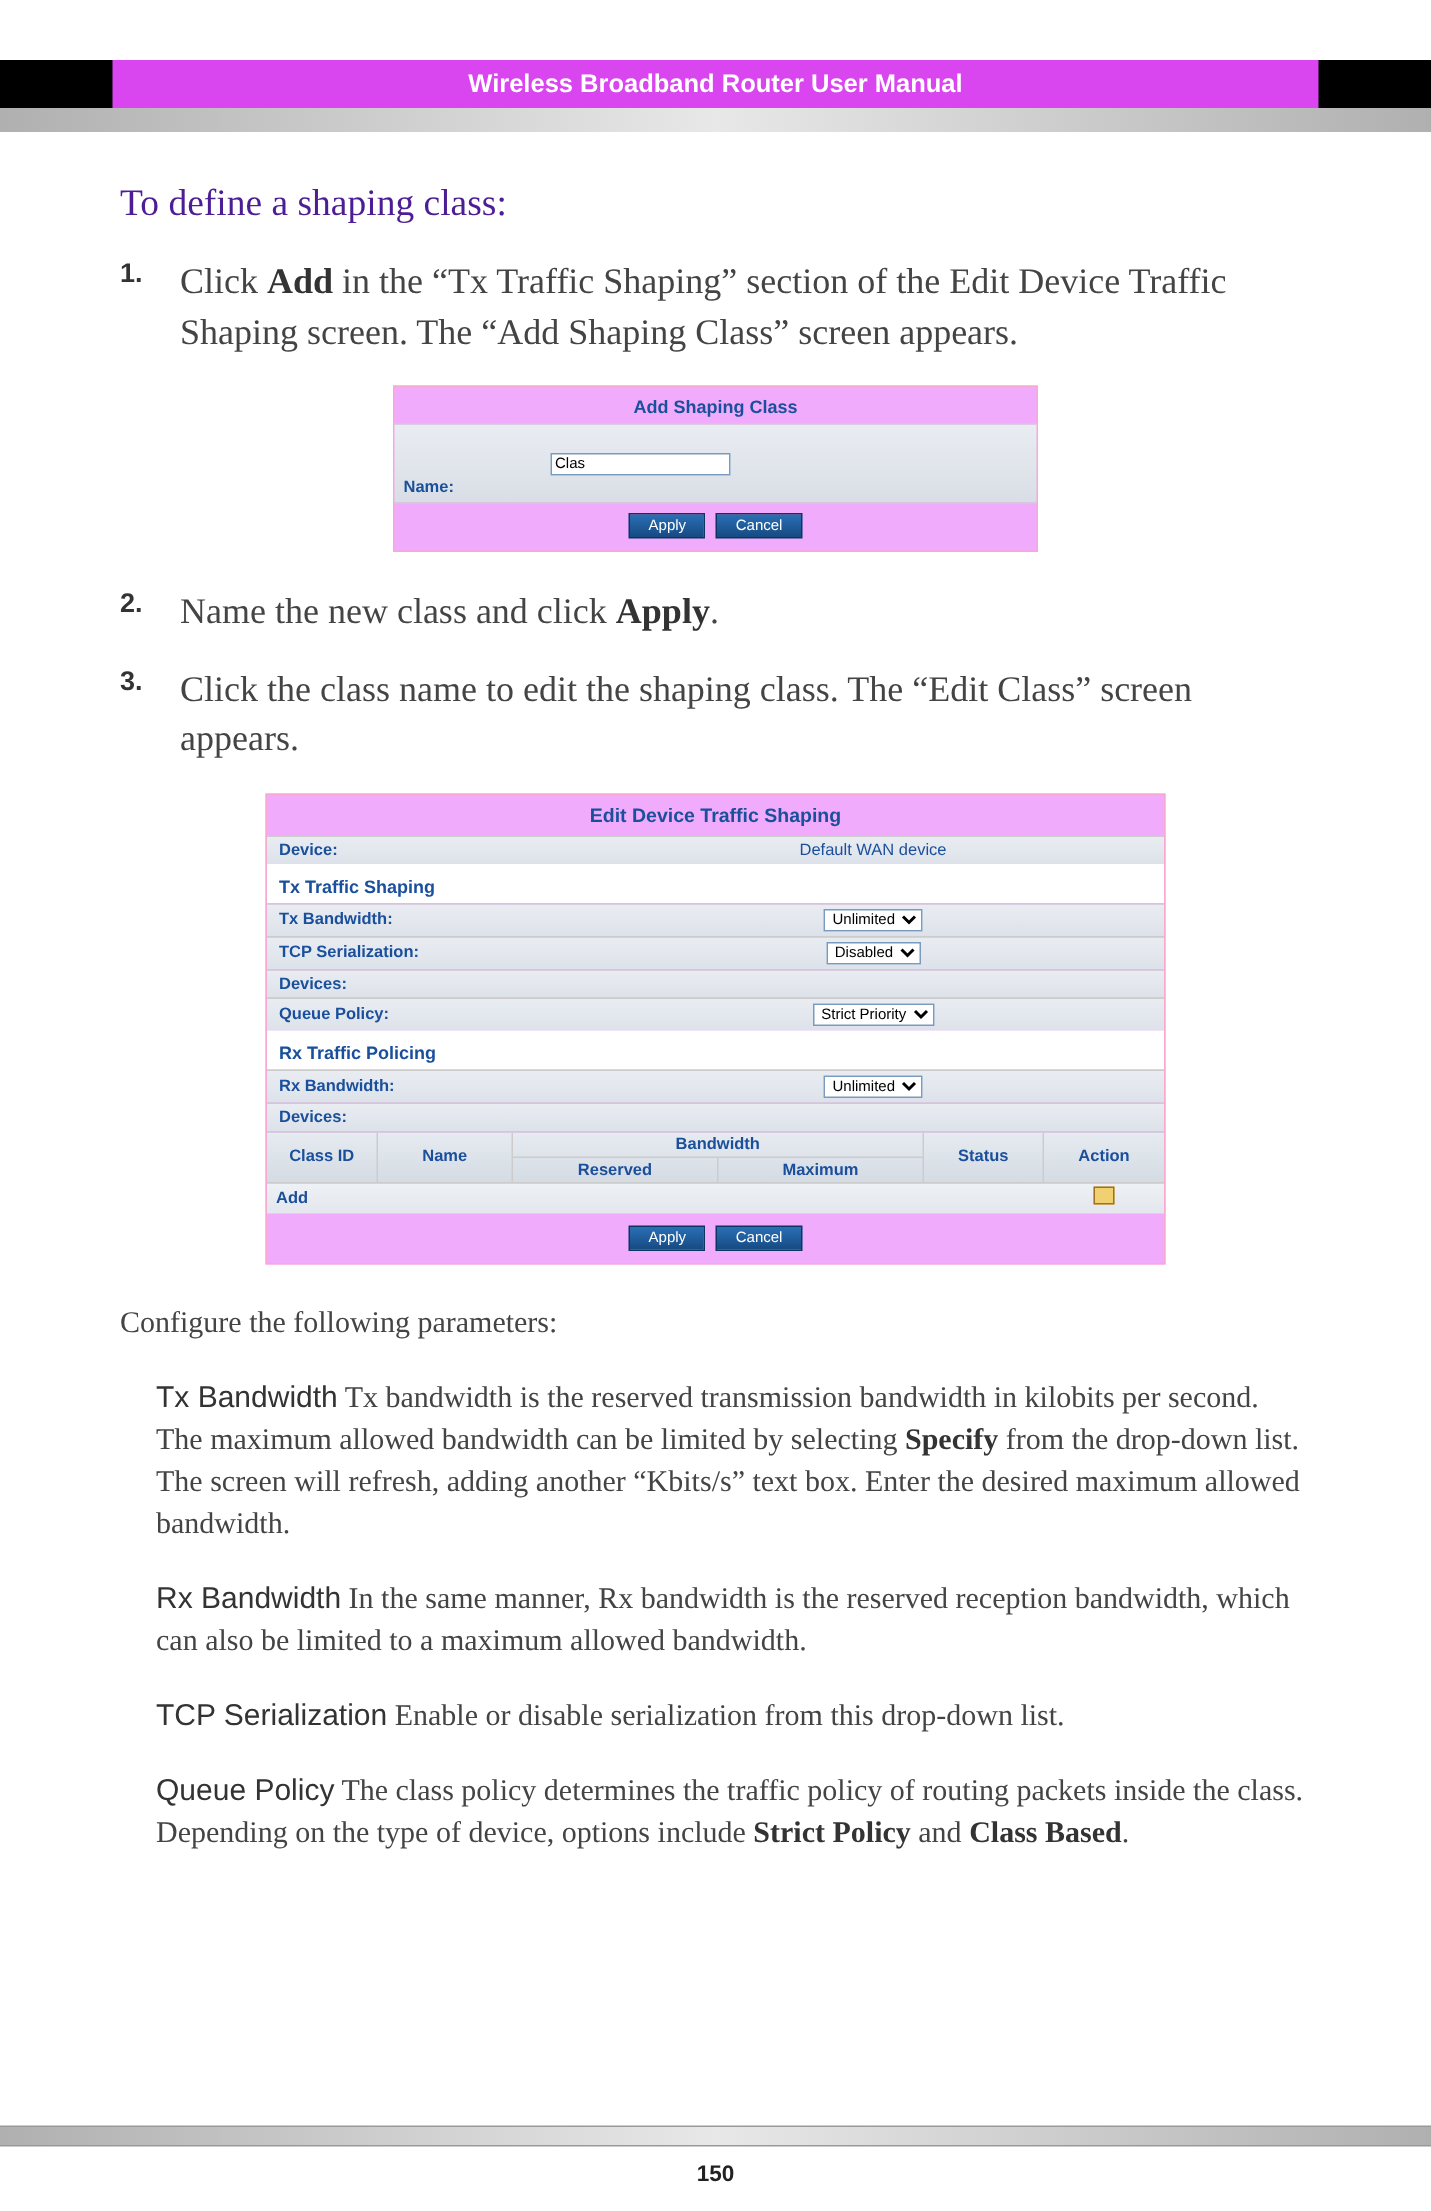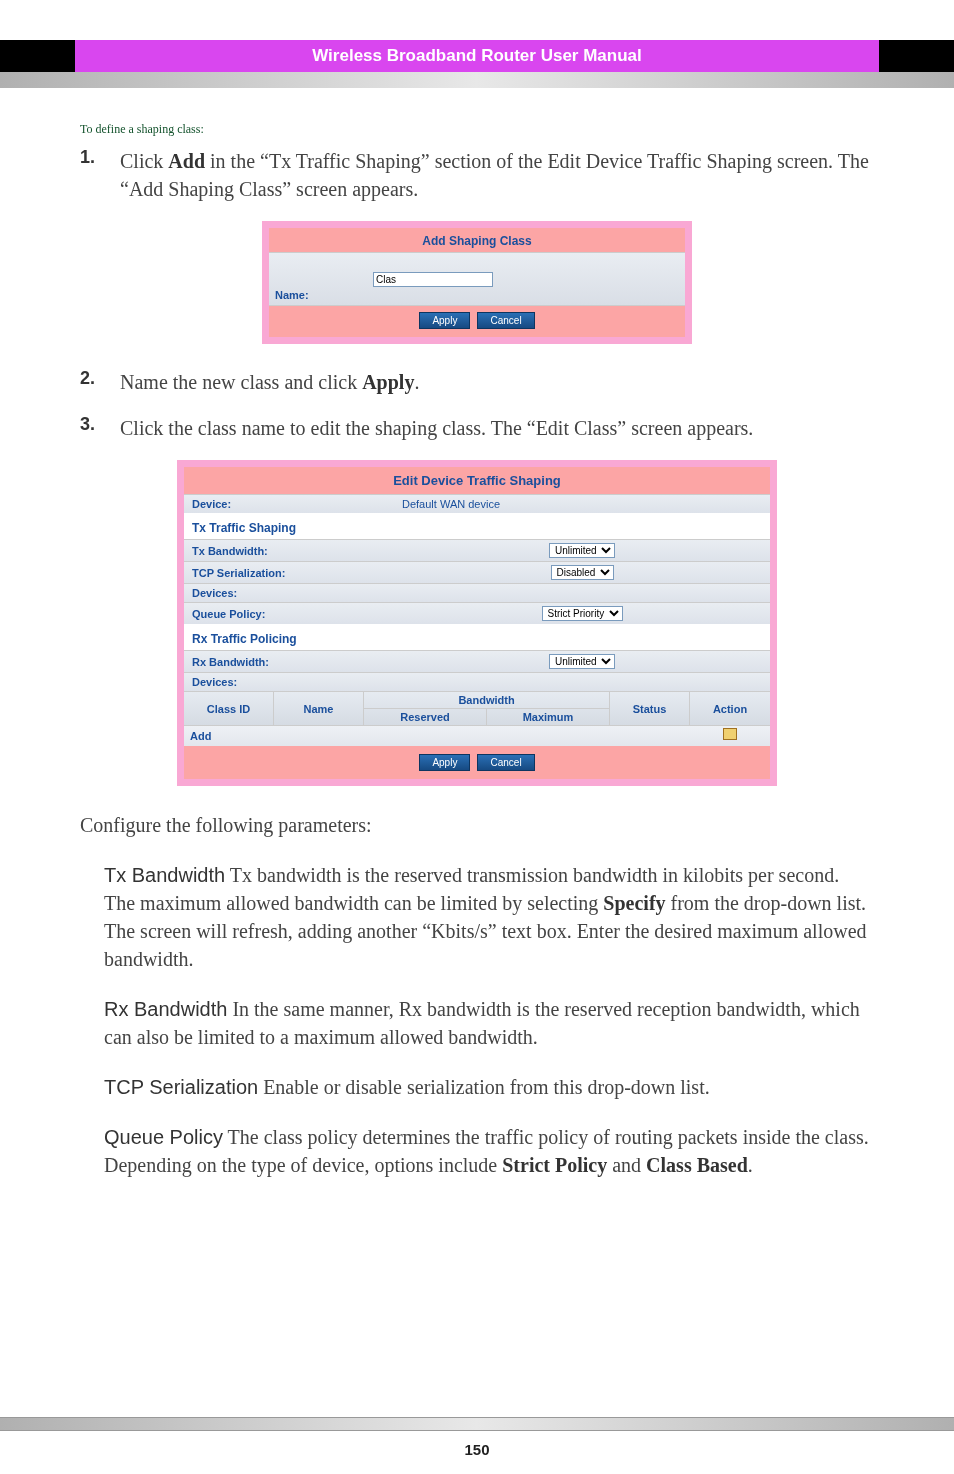--- a/index.html
+++ b/index.html
@@ -22,41 +22,41 @@
     font-size: 17px;
     margin: 0 75px 0 75px;
     position: relative;
   }
   .header-gradient {
     height: 16px;
     background: linear-gradient(to right, #b0b0b0 0%, #e8e8e8 50%, #b0b0b0 100%);
     margin: 0 0 0 0;
   }
   .page { padding: 0 80px 0 80px; }
-  .intro { font-size: 12px; color:#14532d; margin: 34px 0 10px 0; }
+  .intro { font-size: 25px; color:#4c1d95; margin: 34px 0 22px 0; }
   .step { display:flex; margin: 0 0 18px 0; }
   .step-num {
     font-family: Arial, Helvetica, sans-serif;
     font-weight: bold;
     color: #333;
     font-size: 18px;
     width: 40px;
     flex-shrink:0;
   }
-  .step-body { font-size: 20px; color:#444; line-height:1.4; flex:1; }
+  .step-body { font-size: 24px; color:#444; line-height:1.4; flex:1; }
   .step-body b { font-weight: bold; color:#333; }
 
   
   .screenshot-box {
-    border: 7px solid #f9a8d4;
+    border: 1px solid #f9a8d4;
     margin: 10px auto 24px auto;
     font-family: Arial, Helvetica, sans-serif;
     font-size: 11px;
     color:#333;
-    background:#fca5a5;
+    background:#f0abfc;
   }
   .asc { width: 430px; }
   .asc-title { text-align:center; color:#1a4f9c; font-weight:bold; font-size:12px; padding:6px 0 4px 0; }
   .asc-row {
     background: linear-gradient(#e9edf2,#d9dee6);
     border-top:1px solid #ccc; border-bottom:1px solid #ccc;
     padding:4px 6px;
     display:flex; align-items:center;
   }
   .asc-row .lbl { color:#1a4f9c; font-weight:bold; width:98px;margin-top:32px; }
@@ -77,35 +77,35 @@
   .edts { width: 600px; }
   .edts-title { text-align:center; color:#1a4f9c; font-weight:bold; font-size:13px; padding:6px 0; }
   .edts-row {
     background: linear-gradient(#e9edf2,#dde2ea);
     border-top:1px solid #ccc;
     padding:3px 8px;
     display:flex; align-items:center;
     font-size:11px;
   }
   .edts-row .lbl { color:#1a4f9c; font-weight:bold; width:210px; }
-  .edts-row .val { flex:1; color:#1a4f9c; }
+  .edts-row .val { flex:1; text-align:center; color:#1a4f9c; }
   .edts-section {
     color:#1a4f9c; font-weight:bold; font-size:12px;
     padding:8px 8px 4px 8px; background:#fff;
   }
   .edts-row select {
     font-size:10px; border:1px solid #7a9bbd; background:#fff; padding:0 1px;
   }
   .edts-row .sel-wrap { flex:1; text-align:center; }
   .edts-thead {
     display:flex; background: linear-gradient(#e6ebf1,#d5dbe3);
     border-top:1px solid #ccc;
     font-size:11px; color:#1a4f9c; font-weight:bold;
   }
-  .th-classid { width:90px; padding:4px 6px; text-align:center; border-right:1px solid #ccc;}
+  .th-classid { width:74px; padding:4px 6px; text-align:center; border-right:1px solid #ccc;}
   .th-name { width:90px; padding:4px 6px; text-align:center; border-right:1px solid #ccc;}
   .th-bw { flex:1; border-right:1px solid #ccc; }
   .th-bw-top { text-align:center; padding:2px 0; border-bottom:1px solid #ccc;}
   .th-bw-bot { display:flex; }
   .th-bw-bot div { flex:1; text-align:center; padding:2px 0; }
   .th-bw-bot div:first-child { border-right:1px solid #ccc;}
   .th-status { width:80px; padding:4px 6px; text-align:center; border-right:1px solid #ccc;}
   .th-action { width:80px; padding:4px 6px; text-align:center;}
   .edts-trow {
     display:flex; border-top:1px solid #ccc; font-size:11px;

